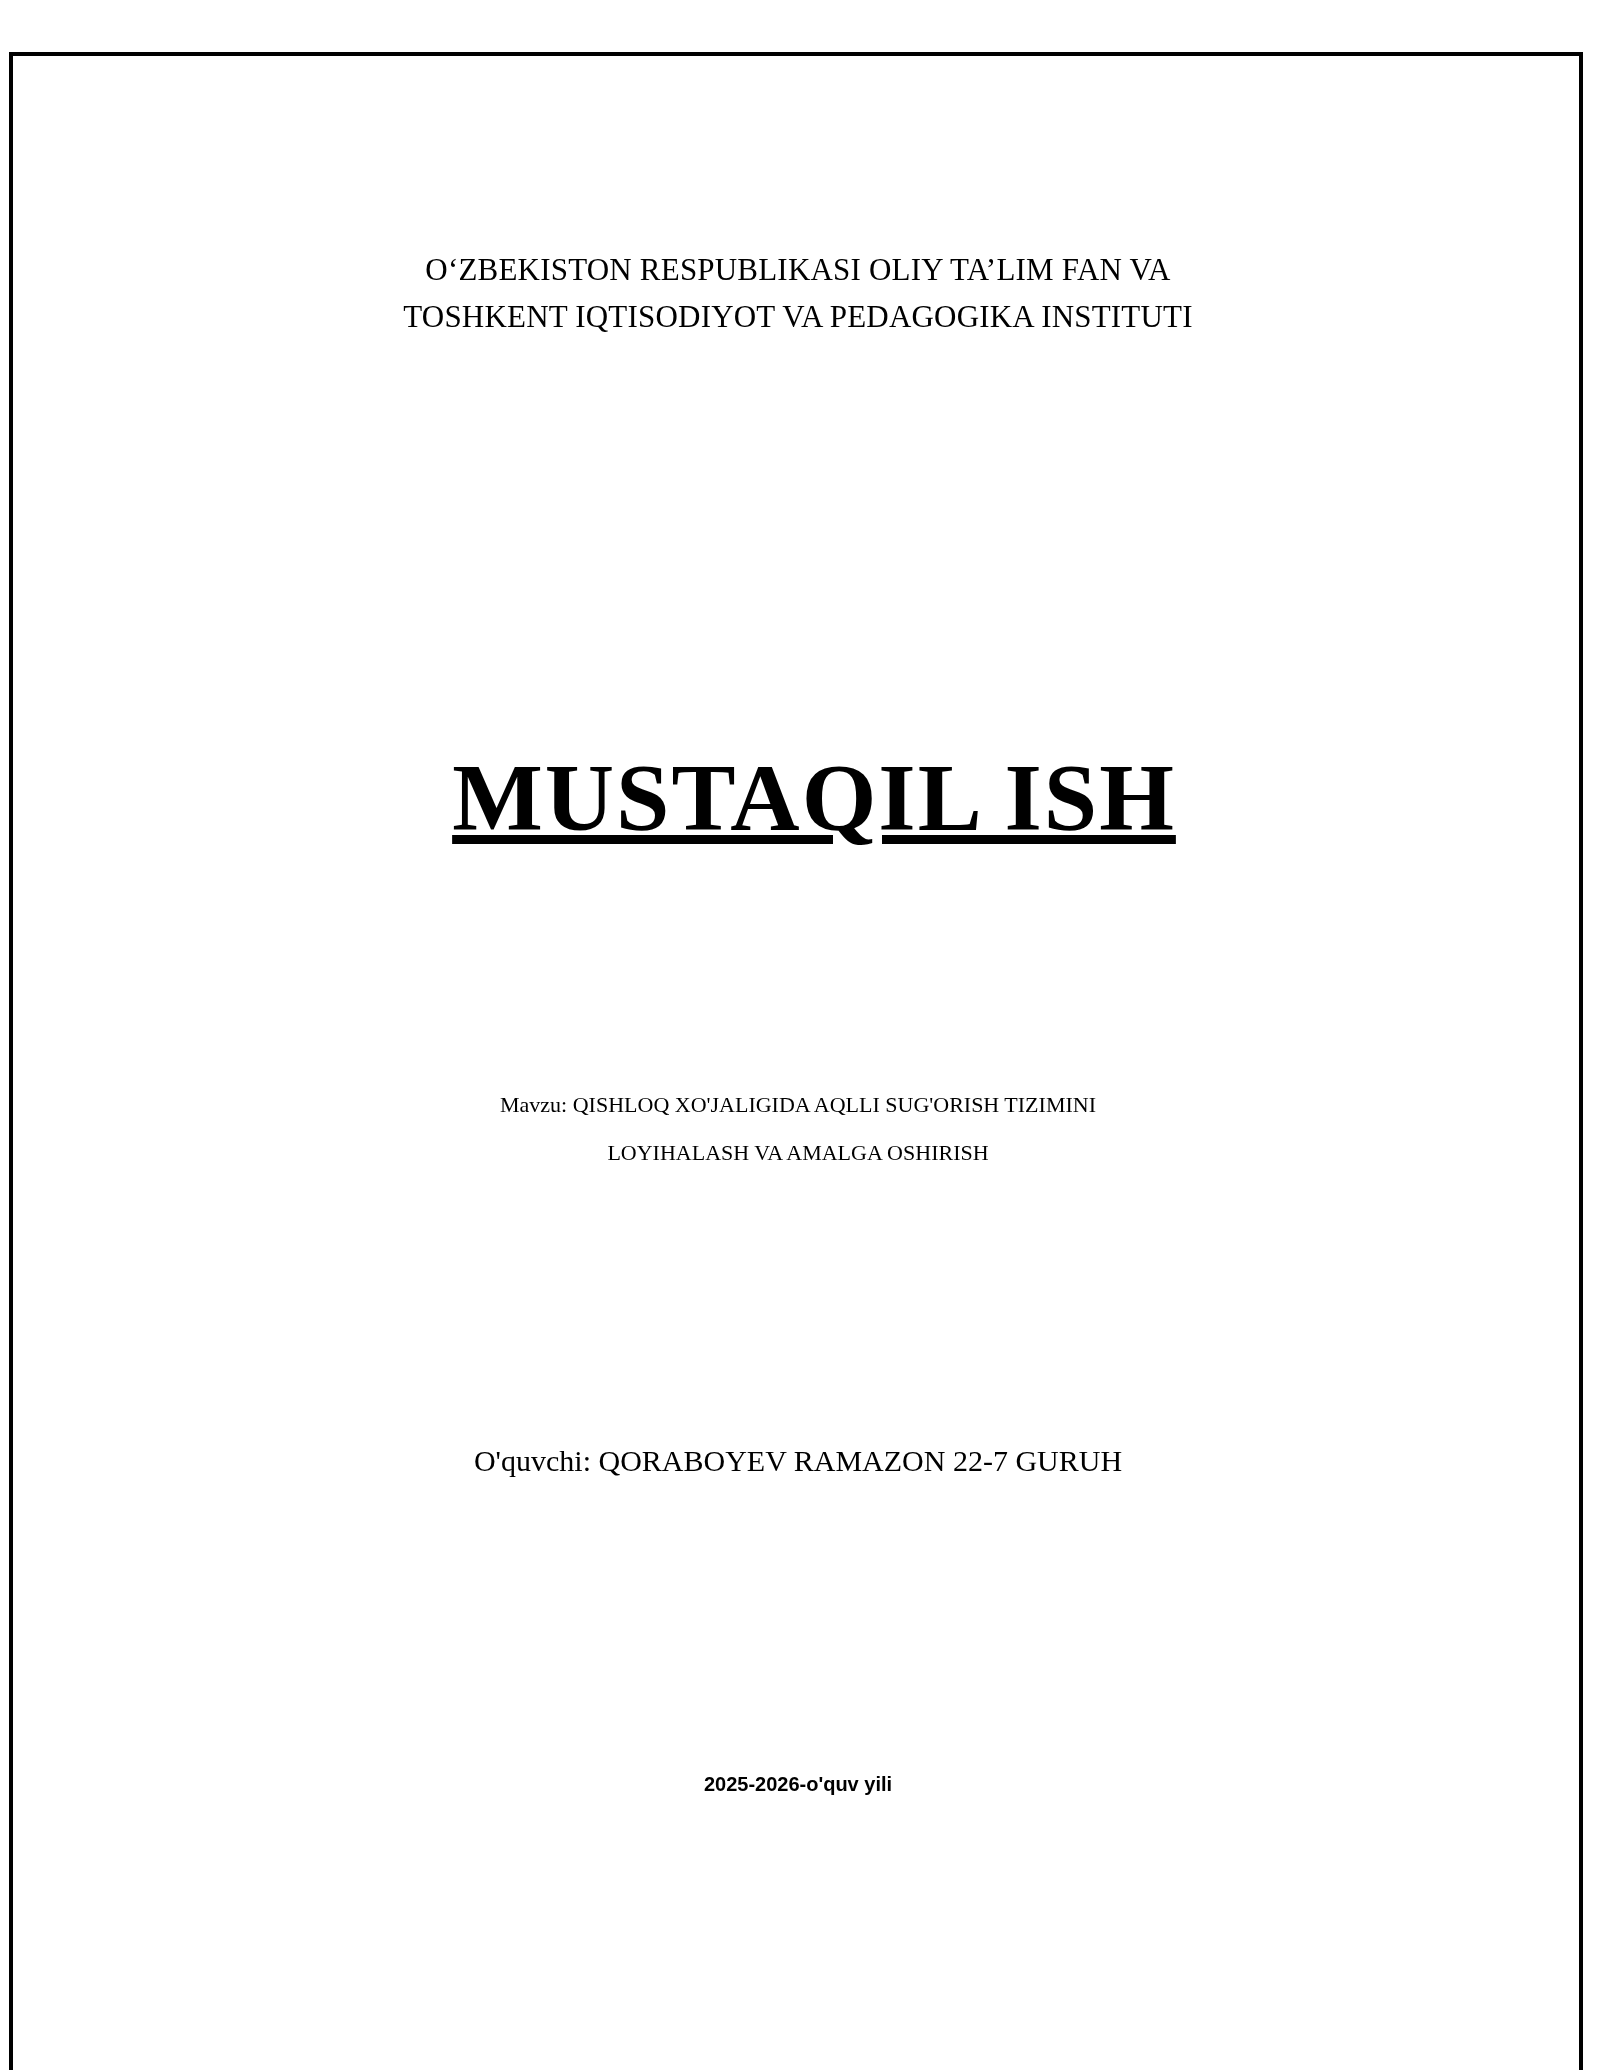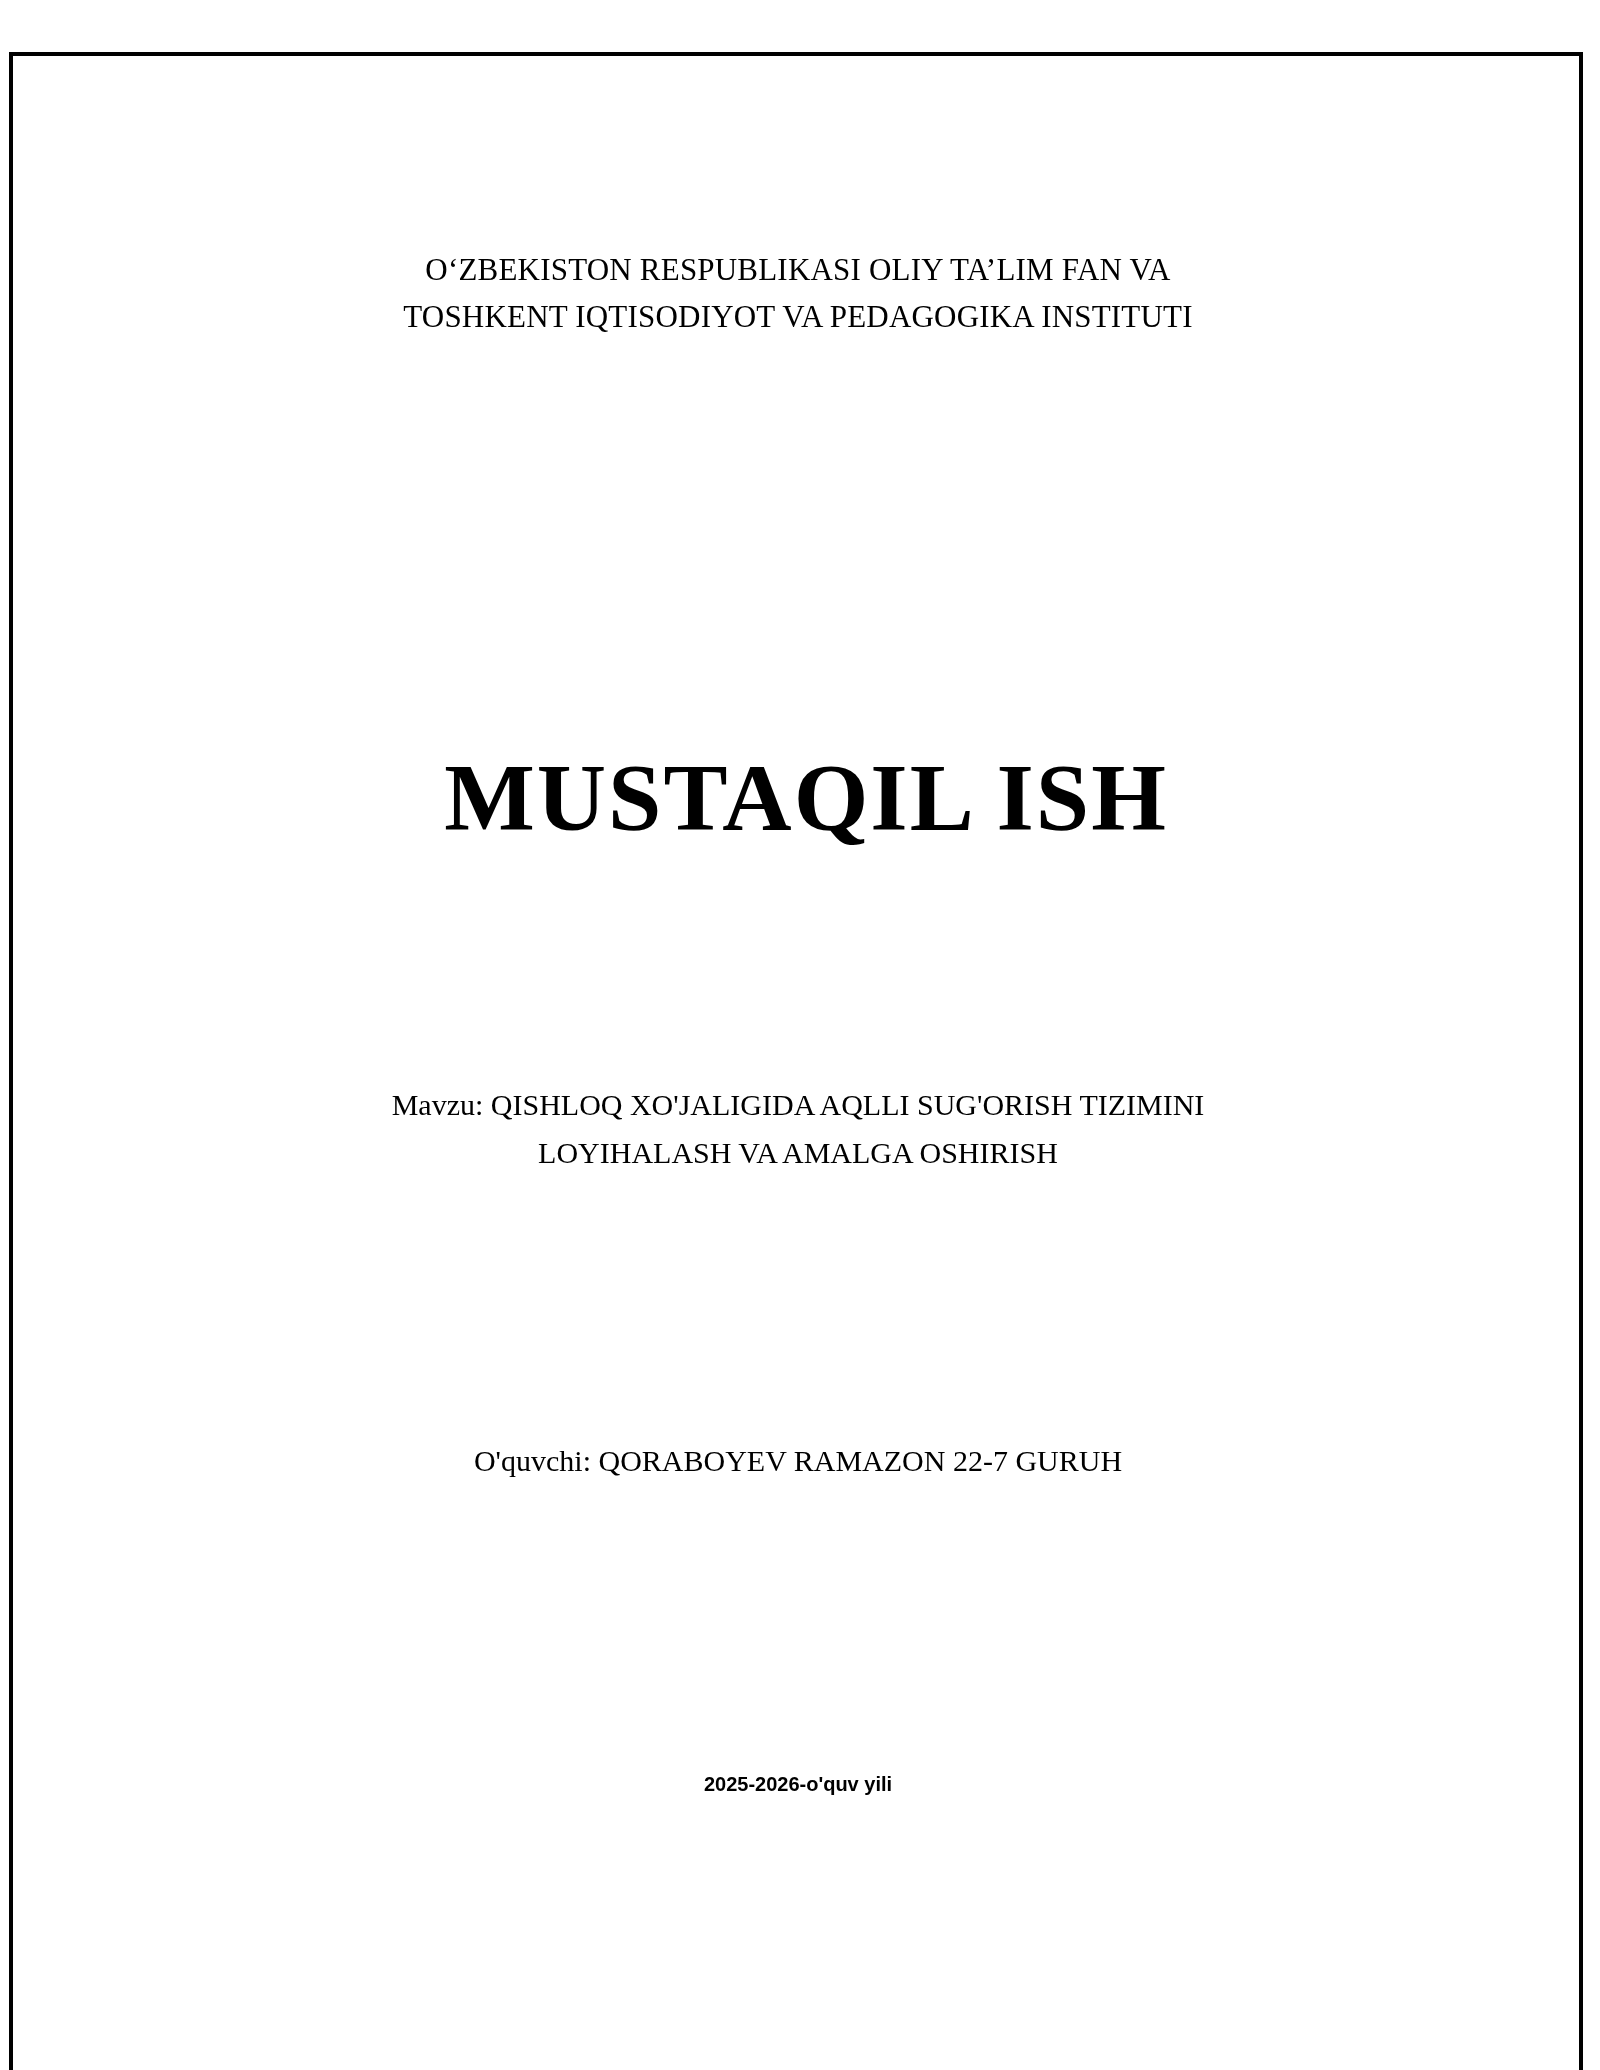--- a/index.html
+++ b/index.html
@@ -54,39 +54,40 @@
     line-height: 47px;
     letter-spacing: 0.2px;
   }
   .institution .line {
     display: block;
     white-space: nowrap;
   }
 
   .main-title {
     position: absolute;
-    left: 8px;
+    left: 16px;
     top: 640px;
     width: 1470px;
     text-align: center;
     font-family: "Liberation Serif", serif;
     font-weight: bold;
     font-size: 96px;
     line-height: 104px;
     letter-spacing: 2px;
+    text-decoration: underline;
   }
 
   .subject {
     position: absolute;
     left: 0;
     top: 975px;
     width: 1470px;
     text-align: center;
     font-family: "Liberation Serif", serif;
-    font-size: 30px;
+    font-size: 22px;
     line-height: 48px;
   }
   .subject .line {
     display: block;
     white-space: nowrap;
   }
 
   .student {
     position: absolute;
     left: 0;

